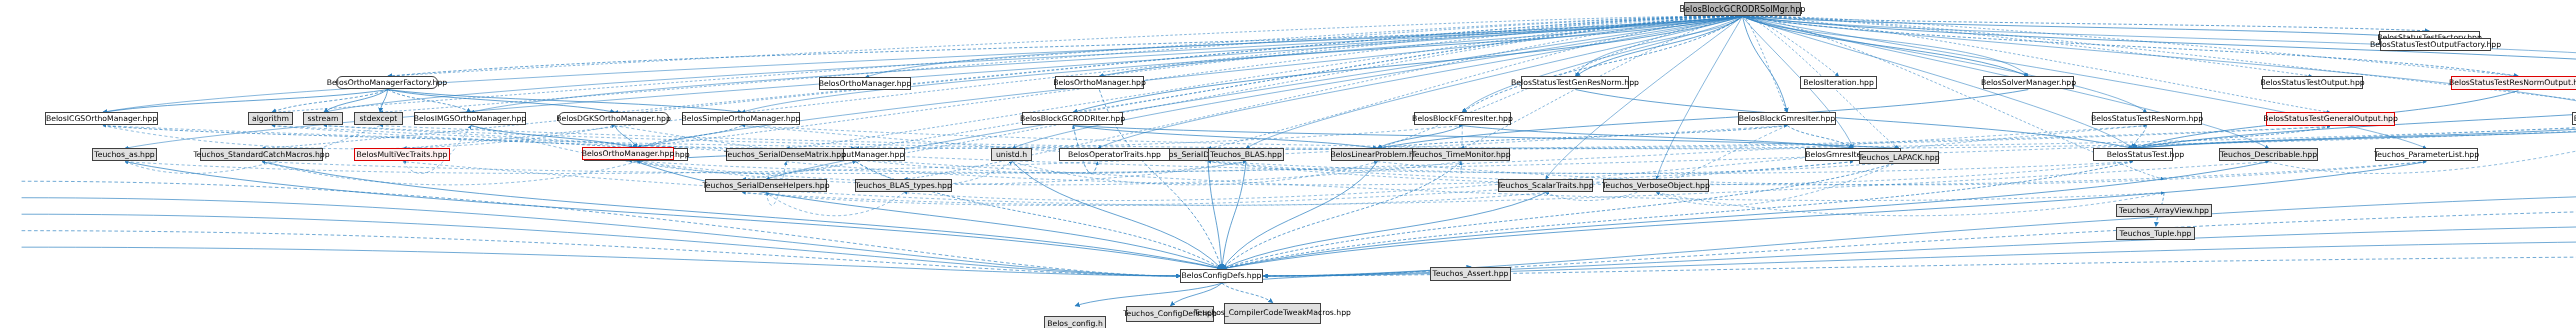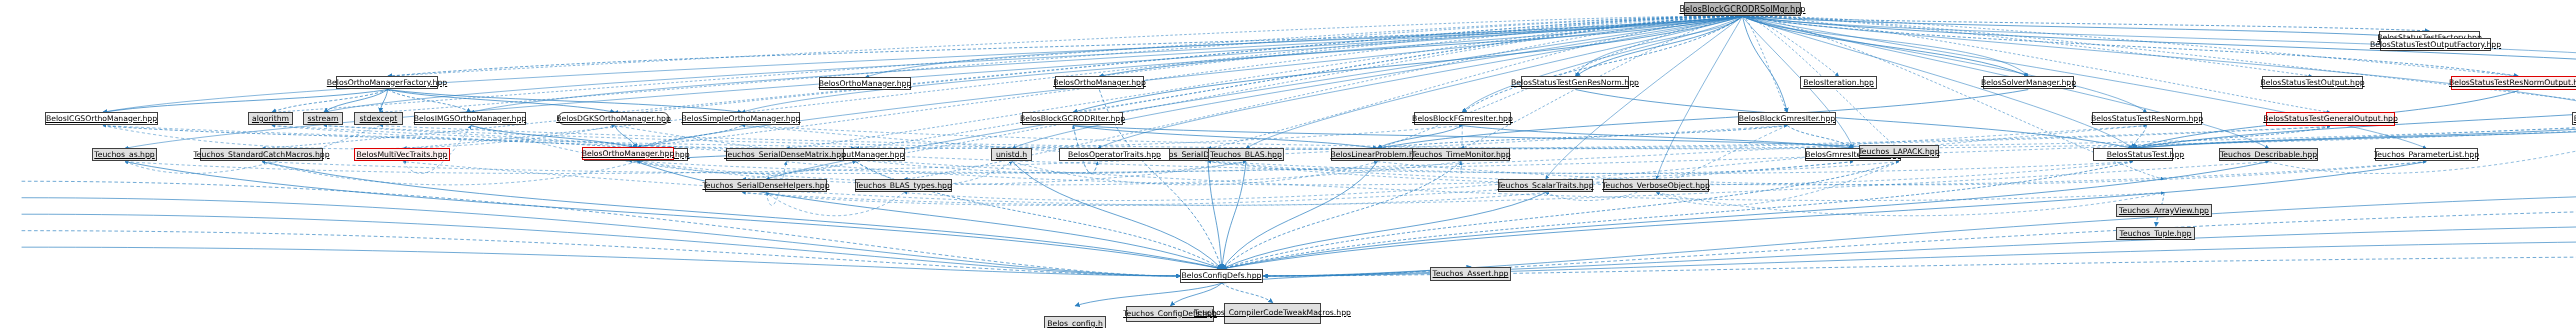--- a/index.html
+++ b/index.html
@@ -24,21 +24,20 @@
     justify-content:center;
     text-align:center;
     white-space:nowrap;
     line-height:1.05;
     font-size:7.7px;
     color:#000000;
     border:0.5px solid #404040;
     background:#ffffff;
     padding:0 3.1px;
     z-index:5;
-    text-decoration:underline;
   }
   .node.root{
     background:#b3b3b3;
     border:0.5px solid #404040;
     font-size:8.2px;
   }
   .node.sys{
     background:#e0e0e0;
     border:0.5px solid #404040;
   }
@@ -208,21 +207,21 @@
         <path d="M 3000,374 C 2334.3,434 1446.6999999999998,374 781,314" fill="none" stroke="#2a7fc0" stroke-width="1.0" stroke-dasharray="6,5" marker-end="url(#arrow)"></path>
         <path d="M 1440,374 C 2329.2,434 3514.8,374 4404,314" fill="none" stroke="#2a7fc0" stroke-width="1.0" stroke-dasharray="6,5" marker-end="url(#arrow)"></path>
         <path d="M 1486,374 C 1497.7,434 1513.3,374 1525,314" fill="none" stroke="#2a7fc0" stroke-width="1.0" stroke-dasharray="6,5" marker-end="url(#arrow)"></path>
         <path d="M 1754,374 C 1673.6,434 1566.4,434 1486,374" fill="none" stroke="#2a7fc0" stroke-width="1.0" stroke-dasharray="6,5" marker-end="url(#arrow)"></path>
         <path d="M 3215,374 C 3510.8,434 3905.2,434 4201,374" fill="none" stroke="#2a7fc0" stroke-width="1.0" stroke-dasharray="6,5" marker-end="url(#arrow)"></path>
         <path d="M 4201,374 C 3128.8,434 1699.2,304 627,244" fill="none" stroke="#2a7fc0" stroke-width="1.0" stroke-dasharray="6,5" marker-end="url(#arrow)"></path>
       </g>
   </svg>
   <div id="node-layer">
       <div class="node root" style="left: 1684px; top: 2.1px; width: 117px; height: 14.4px;">BelosBlockGCRODRSolMgr.hpp</div>
-      <div class="node " style="left: 336px; top: 76px; width: 102px; height: 13.4px;">BelosOrthoManagerFactory.hpp</div>
+      <div class="node " style="left: 336px; top: 76px; width: 102px; height: 13.4px; border-radius: 6px;">BelosOrthoManagerFactory.hpp</div>
       <div class="node " style="left: 1521px; top: 76px; width: 108px; height: 13.4px;">BelosStatusTestGenResNorm.hpp</div>
       <div class="node " style="left: 1055px; top: 76px; width: 89px; height: 13.4px;">BelosOrthoManager.hpp</div>
       <div class="node " style="left: 1983px; top: 76px; width: 91px; height: 13.4px;">BelosSolverManager.hpp</div>
       <div class="node " style="left: 2379px; top: 31px; width: 101px; height: 13.4px;">BelosStatusTestFactory.hpp</div>
       <div class="node " style="left: 2380px; top: 38px; width: 111px; height: 13.4px;">BelosStatusTestOutputFactory.hpp</div>
       <div class="node red" style="left: 2451px; top: 76px; width: 135px; height: 14.4px;">BelosStatusTestResNormOutput.hpp</div>
       <div class="node " style="left: 2262px; top: 76px; width: 101px; height: 13.4px;">BelosStatusTestOutput.hpp</div>
       <div class="node " style="left: 45px; top: 112px; width: 113px; height: 13.4px;">BelosICGSOrthoManager.hpp</div>
       <div class="node sys" style="left: 248px; top: 112px; width: 45px; height: 13.4px;">algorithm</div>
       <div class="node sys" style="left: 303px; top: 112px; width: 40px; height: 13.4px;">sstream</div>
@@ -240,21 +239,21 @@
       <div class="node " style="left: 1800px; top: 76px; width: 77px; height: 13.4px;">BelosIteration.hpp</div>
       <div class="node sys" style="left: 92px; top: 148px; width: 65px; height: 13.4px;">Teuchos_as.hpp</div>
       <div class="node sys" style="left: 200px; top: 148px; width: 123px; height: 13.4px;">Teuchos_StandardCatchMacros.hpp</div>
       <div class="node " style="left: 584px; top: 148px; width: 104px; height: 13.4px;">BelosMatOrthoManager.hpp</div>
       <div class="node " style="left: 806px; top: 148px; width: 99px; height: 13.4px;">BelosOutputManager.hpp</div>
       <div class="node sys" style="left: 991px; top: 148px; width: 41px; height: 13.4px;">unistd.h</div>
       <div class="node sys" style="left: 1151px; top: 148px; width: 113px; height: 13.4px;">Teuchos_SerialDenseVector.hpp</div>
       <div class="node sys" style="left: 1208px; top: 148px; width: 76px; height: 13.4px;">Teuchos_BLAS.hpp</div>
       <div class="node sys" style="left: 1331px; top: 148px; width: 92px; height: 13.4px;">BelosLinearProblem.hpp</div>
       <div class="node " style="left: 1805px; top: 148px; width: 96px; height: 13.4px;">BelosGmresIteration.hpp</div>
-      <div class="node sys" style="left: 1859px; top: 145px; width: 80px; height: 13.4px;">Teuchos_LAPACK.hpp</div>
+      <div class="node sys" style="left: 1859px; top: 151px; width: 80px; height: 13.4px;">Teuchos_LAPACK.hpp</div>
       <div class="node " style="left: 2093px; top: 148px; width: 80px; height: 13.4px; padding-left: 28px;">BelosStatusTest.hpp</div>
       <div class="node red" style="left: 354px; top: 148px; width: 96px; height: 13.4px;">BelosMultiVecTraits.hpp</div>
       <div class="node " style="left: 1051px; top: 148px; width: 111px; height: 13.4px; margin-left: 8px;">BelosOperatorTraits.hpp</div>
       <div class="node red" style="left: 582px; top: 147px; width: 92px; height: 13.4px;">BelosOrthoManager.hpp</div>
       <div class="node sys" style="left: 2219px; top: 148px; width: 99px; height: 13.4px;">Teuchos_Describable.hpp</div>
       <div class="node sys" style="left: 1412px; top: 148px; width: 98px; height: 13.4px;">Teuchos_TimeMonitor.hpp</div>
       <div class="node " style="left: 2375px; top: 148px; width: 103px; height: 13.4px;">Teuchos_ParameterList.hpp</div>
       <div class="node sys" style="left: 726px; top: 148px; width: 118px; height: 13.4px;">Teuchos_SerialDenseMatrix.hpp</div>
       <div class="node sys" style="left: 1498px; top: 179px; width: 95px; height: 13.4px;">Teuchos_ScalarTraits.hpp</div>
       <div class="node sys" style="left: 705px; top: 179px; width: 74px; height: 13.4px;">Teuchos_RCP.hpp</div>

